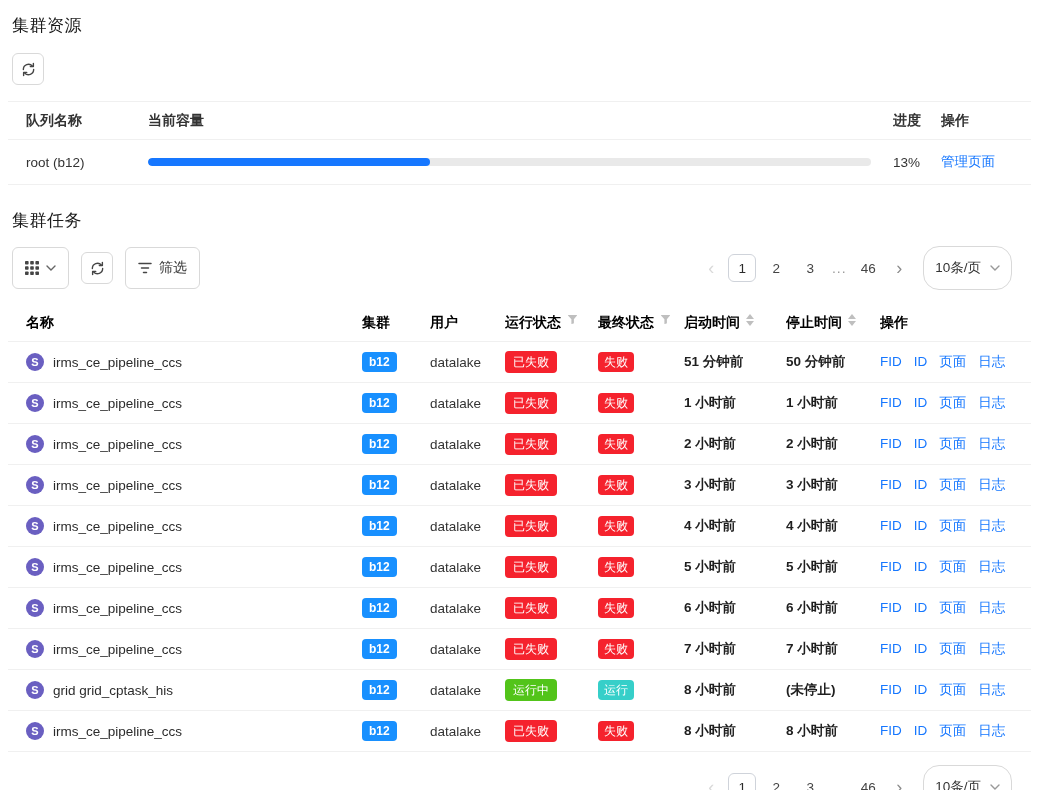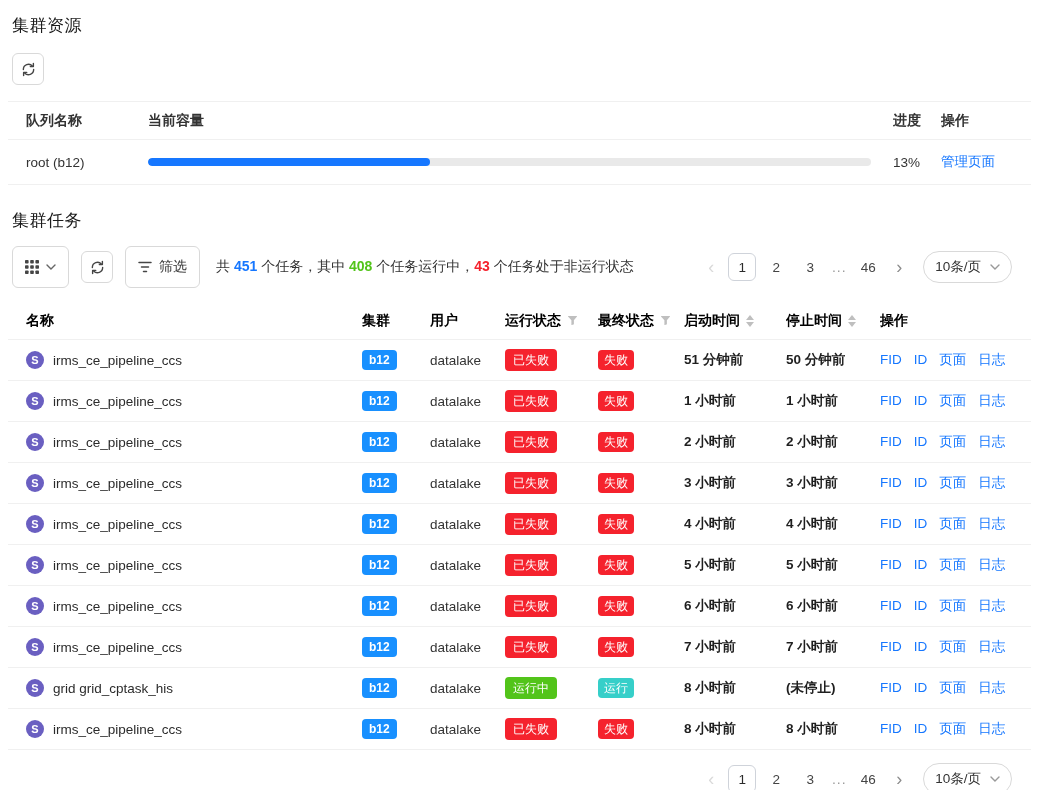--- a/index.html
+++ b/index.html
@@ -44,30 +44,30 @@
   
   .pagination{display:inline-flex;align-items:center;margin-right:19px}
   .page-arrow{min-width:28px;height:28px;display:inline-flex;align-items:center;justify-content:center;
     font-size:18px;color:#8c8c8c;cursor:pointer;line-height:1}
   .page-arrow.disabled{color:#d9d9d9}
   .pages{display:inline-flex;align-items:center}
   .page-item{min-width:28px;height:28px;display:inline-flex;align-items:center;justify-content:center;
     border-radius:6px;color:#444;font-size:13.5px;cursor:pointer;margin:0 3px;border:1px solid transparent}
   .page-item.active{border-color:#cfd3da;background:#fff;color:#2b2b2b}
   .page-ellipsis{min-width:24px;text-align:center;color:#9b9b9b;letter-spacing:1px;cursor:default}
-  .page-size{height:32px;border:1px solid #d9d9d9;border-radius:16px;display:inline-flex;align-items:center;
+  .page-size{height:44px;border:1px solid #d9d9d9;border-radius:16px;display:inline-flex;align-items:center;
     padding:0 11px;gap:9px;font-size:13.5px;margin-left:10px;cursor:pointer;background:#fff;color:#333}
   .pag-bottom{display:flex;justify-content:flex-end;align-items:center;margin-top:13px}
 
   
   .t-row{display:grid;grid-template-columns:336px 68px 75px 93px 86px 102px 94px 1fr;
     align-items:center;padding:0 8px 0 18px;border-bottom:1px solid #f0f0f0}
   .t-head{min-height:38px;font-weight:600;font-size:14px;color:#000000}
   .t-data{min-height:41px;font-size:13.5px}
-  .hdr-ico{display:flex;align-items:center}
+  .hdr-ico{display:flex;align-items:flex-start}
   .c{overflow:hidden;white-space:nowrap}
   .name-cell{display:flex;align-items:center}
   .avatar{width:18px;height:18px;border-radius:50%;background:#6a5fc1;color:#fff;font-size:11px;font-weight:700;
     display:inline-flex;align-items:center;justify-content:center;margin-right:9px;flex:none}
   .nm{color:#2b2b2b}
   .tag-cluster{display:inline-block;background:#1890ff;color:#fff;font-size:12px;line-height:18px;
     padding:1px 7px;border-radius:4px;font-weight:600}
   .badge{display:inline-block;color:#fff;font-size:12px;line-height:18px;padding:2px 8px;border-radius:4px}
   .badge-sm{padding:1px 6px}
   .badge--failed{background:#f5222d}
@@ -162,21 +162,20 @@
       <span class="caret">
         <svg width="14" height="12" viewBox="0 0 14 12" stroke="#454545" stroke-width="1.5" stroke-linecap="round">
           <line x1="1" y1="1.5" x2="13" y2="1.5"></line>
             <line x1="3.5" y1="6" x2="10.5" y2="6"></line>
             <line x1="5.5" y1="10.5" x2="8.5" y2="10.5"></line>
         </svg>
       </span>
       <span>筛选</span>
     </button>
 
-    <div class="summary"><span>共 </span><span class="num num-blue">451</span><span> 个任务，其中 </span><span class="num num-green">408</span><span> 个任务运行中，</span><span class="num num-red">43</span><span> 个任务处于非运行状态</span></div>
 
     <div class="spacer"></div>
 
     <div class="pagination">
       <span class="page-arrow disabled">‹</span>
       <span class="pages">
           <span class="page-item active">1</span>
           <span class="page-item">2</span>
           <span class="page-item">3</span>
           <span class="page-ellipsis">...</span>

